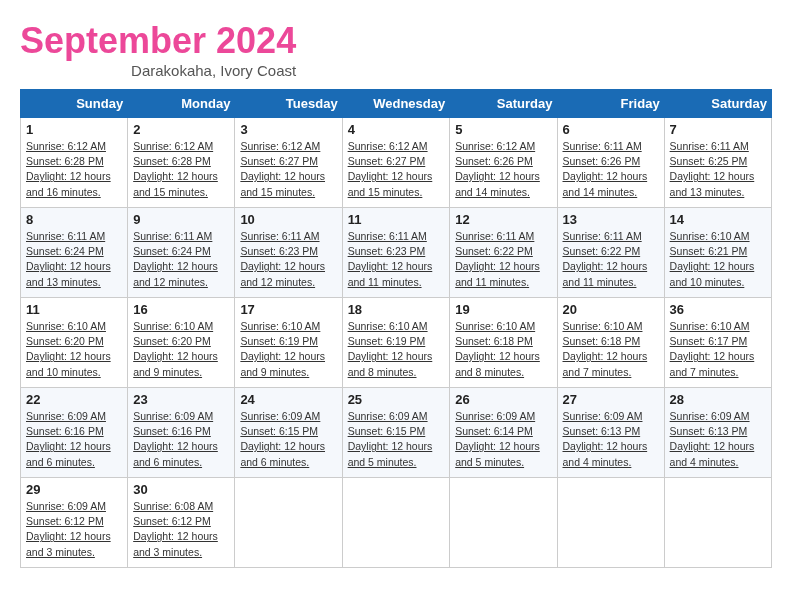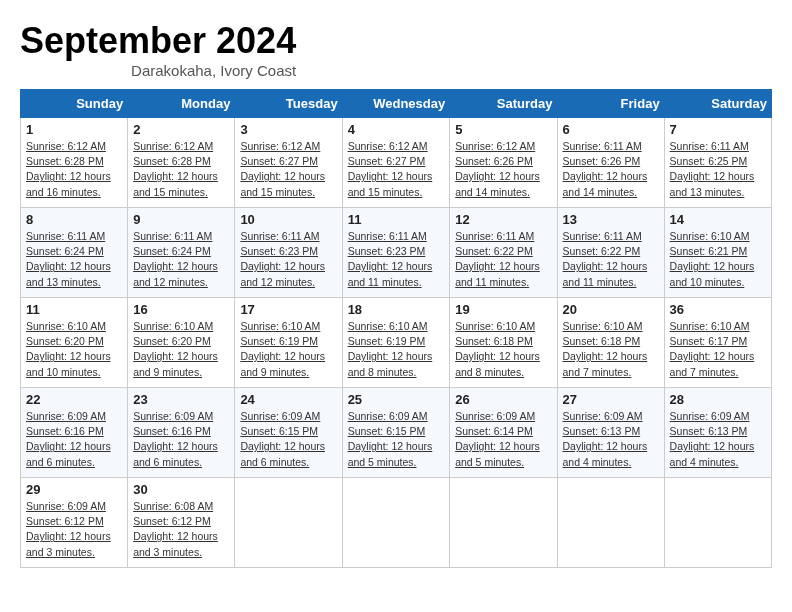--- a/index.html
+++ b/index.html
@@ -33,21 +33,21 @@
     .logo-icon {
       width: 30px;
       height: 30px;
     }
     .title-block {
       text-align: right;
     }
     .month-title {
       font-size: 36px;
       font-weight: bold;
-      color: #000000;
+      color: #ec4899;
     }
     .location {
       font-size: 15px;
       color: #555;
     }
     .calendar {
       width: 100%;
       border-collapse: collapse;
       font-size: 11px;
     }

